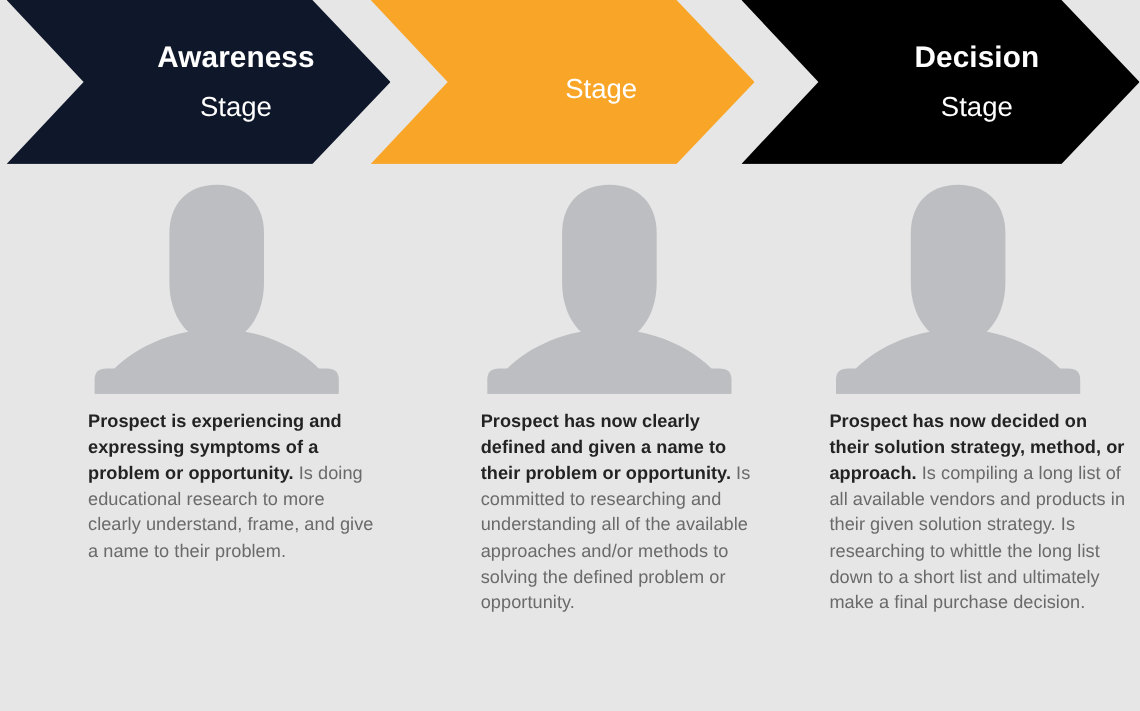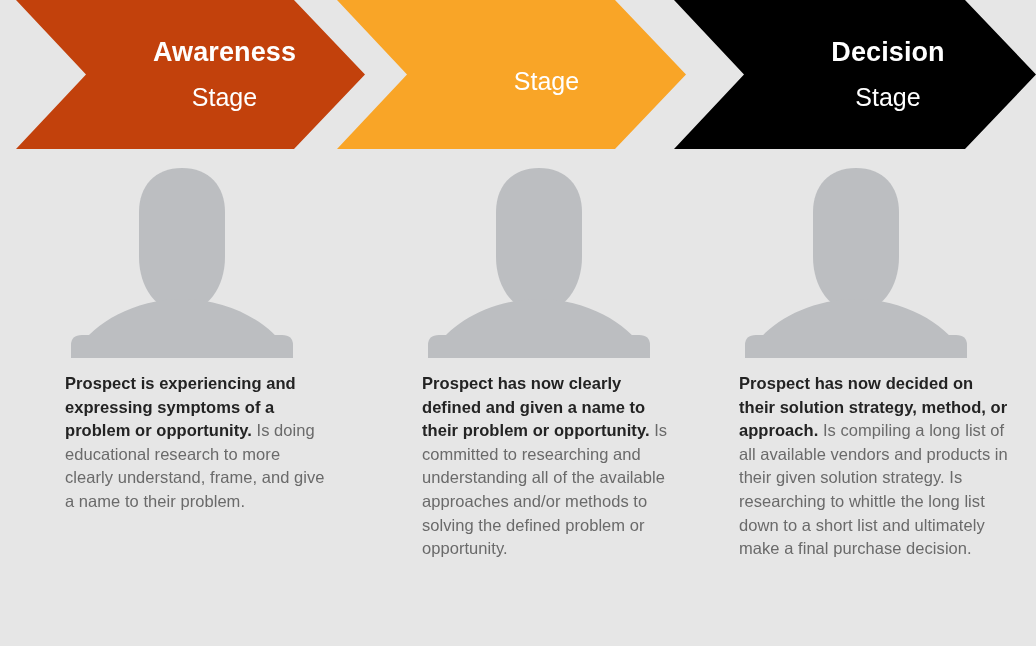--- a/index.html
+++ b/index.html
@@ -26,23 +26,23 @@
   .chevron {
     position: absolute;
     top: 0;
     height: 149px;
     display: flex;
     flex-direction: column;
     align-items: center;
     justify-content: center;
   }
   .chevron-1 {
-    left: 16px;
+    left: 6px;
     width: 349px;
-    background: #c2410c;
+    background: #0f172a;
     -webkit-clip-path: polygon(0 0, 278px 0, 349px 74.5px, 278px 149px, 0 149px, 70px 74.5px);
     clip-path: polygon(0 0, 278px 0, 349px 74.5px, 278px 149px, 0 149px, 70px 74.5px);
   }
   .chevron-2 {
     left: 337px;
     width: 349px;
     background: #f9a527;
     -webkit-clip-path: polygon(0 0, 278px 0, 349px 74.5px, 278px 149px, 0 149px, 70px 74.5px);
     clip-path: polygon(0 0, 278px 0, 349px 74.5px, 278px 149px, 0 149px, 70px 74.5px);
   }
@@ -81,20 +81,21 @@
   .columns {
     position: absolute;
     left: 0;
     top: 149px;
     width: 1036px;
     height: 497px;
   }
   .column {
     position: absolute;
     top: 0;
+    margin-left: 15px;
   }
   .col-1 { left: 65px;  width: 262px; }
   .col-2 { left: 422px; width: 262px; }
   .col-3 { left: 739px; width: 270px; }
 
   
   .avatar {
     position: relative;
     width: 228px;
     height: 210px;

